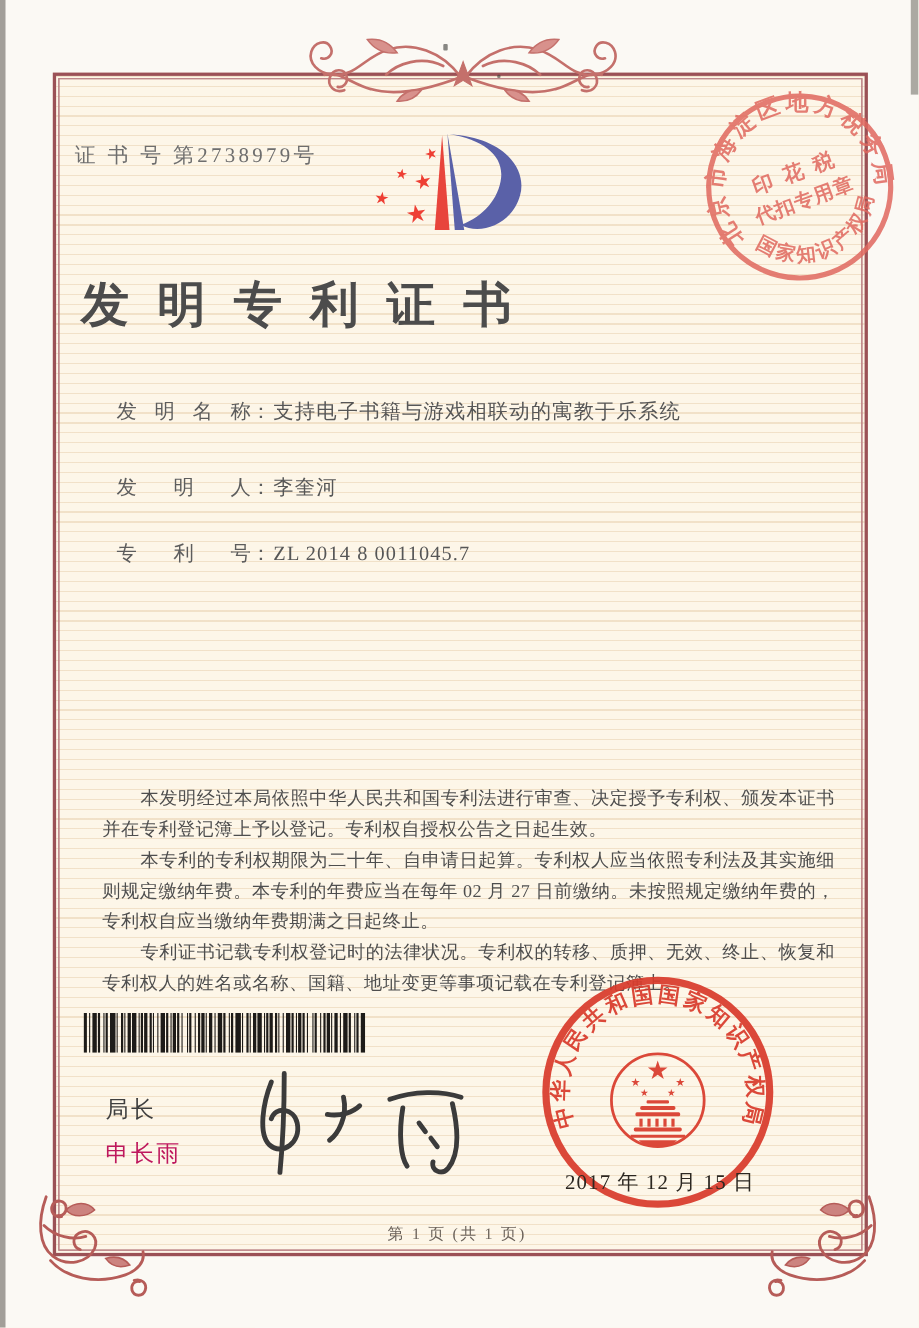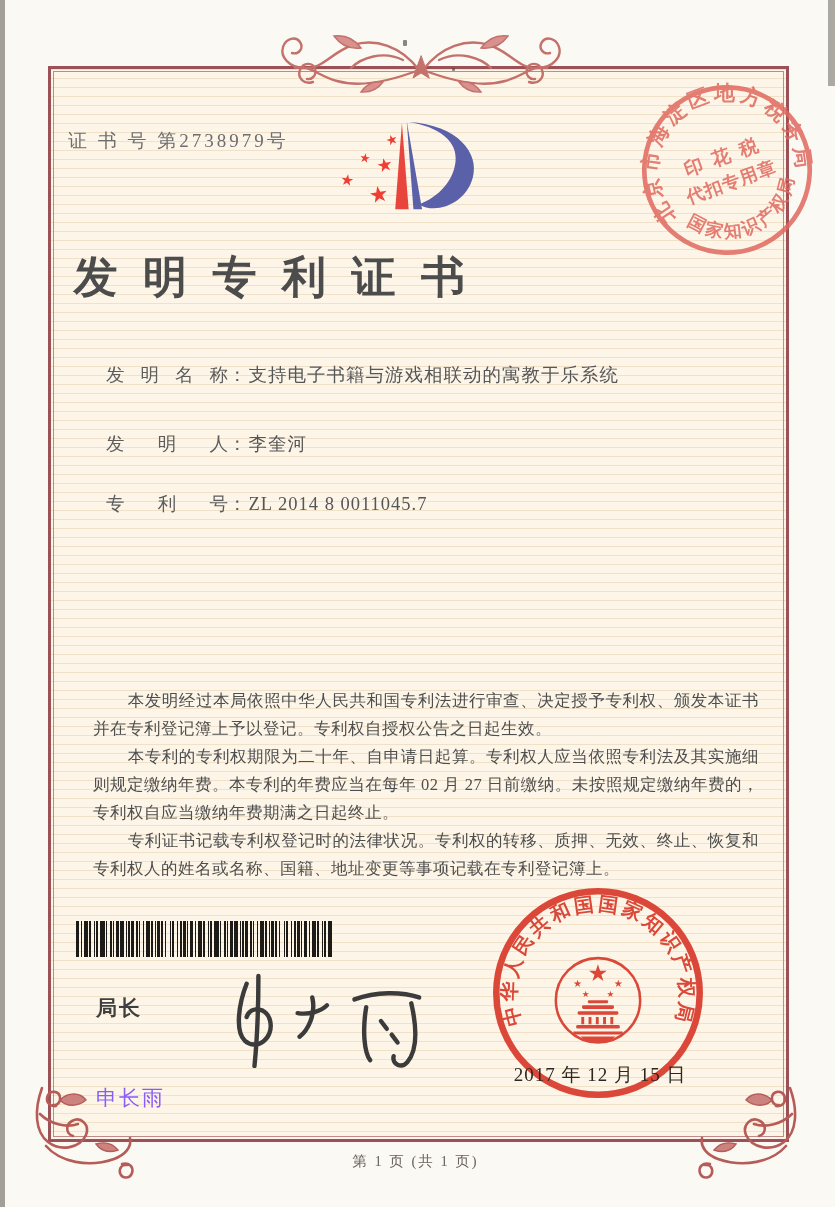--- a/index.html
+++ b/index.html
@@ -29,34 +29,34 @@
     position:absolute;left:48px;top:248px;width:735px;text-align:left;
     font-size:44px;font-weight:bold;color:#4c4c4c;letter-spacing:.58em;text-indent:.58em;
   }
   .fields{position:absolute;left:95px;top:362px;width:665px;color:#5d5d5d;font-size:18.5px;margin-left:11px;}
   .field-row{height:27px;line-height:27px;margin-bottom:33px;white-space:nowrap;}
   .field-row:first-child{margin-bottom:42px;}
   .field-label{display:inline-block;width:122px;text-align:justify;text-align-last:justify;vertical-align:top;}
   .field-colon{display:inline-block;margin-right:2px;}
   .field-value{color:#565656;letter-spacing:1px;}
 
-  .paragraphs{position:absolute;left:93px;top:687px;width:666px;font-size:16.5px;line-height:28px;color:#4e4e4e;text-align:justify;}
+  .paragraphs{position:absolute;left:93px;top:712px;width:666px;font-size:16.5px;line-height:28px;color:#4e4e4e;text-align:justify;}
   .paragraphs p{margin:0;text-indent:2.1em;letter-spacing:.5px;}
 
   .barcode{position:absolute;left:76px;top:921px;width:256px;height:36px;}
 
-  .signer-title{position:absolute;left:96px;top:994px;font-size:21px;color:#3f3f3f;letter-spacing:2px;font-weight:bold;}
-  .signer-name{position:absolute;left:96px;top:1084px;font-size:21px;color:#8b5cf6;letter-spacing:2px;}
+  .signer-title{position:absolute;left:96px;top:994px;font-size:21px;color:#3f3f3f;letter-spacing:2px;}
+  .signer-name{position:absolute;left:96px;top:1034px;font-size:21px;color:#be185d;letter-spacing:2px;}
   .signature{position:absolute;left:218px;top:970px;width:218px;height:98px;}
 
   .tax-stamp{position:absolute;left:633px;top:76px;width:188px;height:188px;opacity:.85;}
   .office-seal{position:absolute;left:489px;top:884px;width:218px;height:218px;opacity:.92;}
   .seal-date{position:absolute;left:500px;top:1062px;width:200px;text-align:center;font-size:19px;color:#2c2721;letter-spacing:1px;}
 
-  .footer{position:absolute;left:48px;top:1112px;width:735px;text-align:center;font-size:14.5px;color:#6b625a;letter-spacing:2px;margin-top:40px;}
+  .footer{position:absolute;left:48px;top:1112px;width:735px;text-align:center;font-size:14.5px;color:#6b625a;letter-spacing:2px;}
 
   .flourish-top{position:absolute;left:243px;top:20px;width:356px;height:88px;}
   .flourish-bl{position:absolute;left:26px;top:1084px;width:128px;height:102px;}
   .flourish-br{position:absolute;left:678px;top:1084px;width:128px;height:102px;transform:scaleX(-1);}
 </style>
 </head>
 <body>
 
 <div class="page">
 

